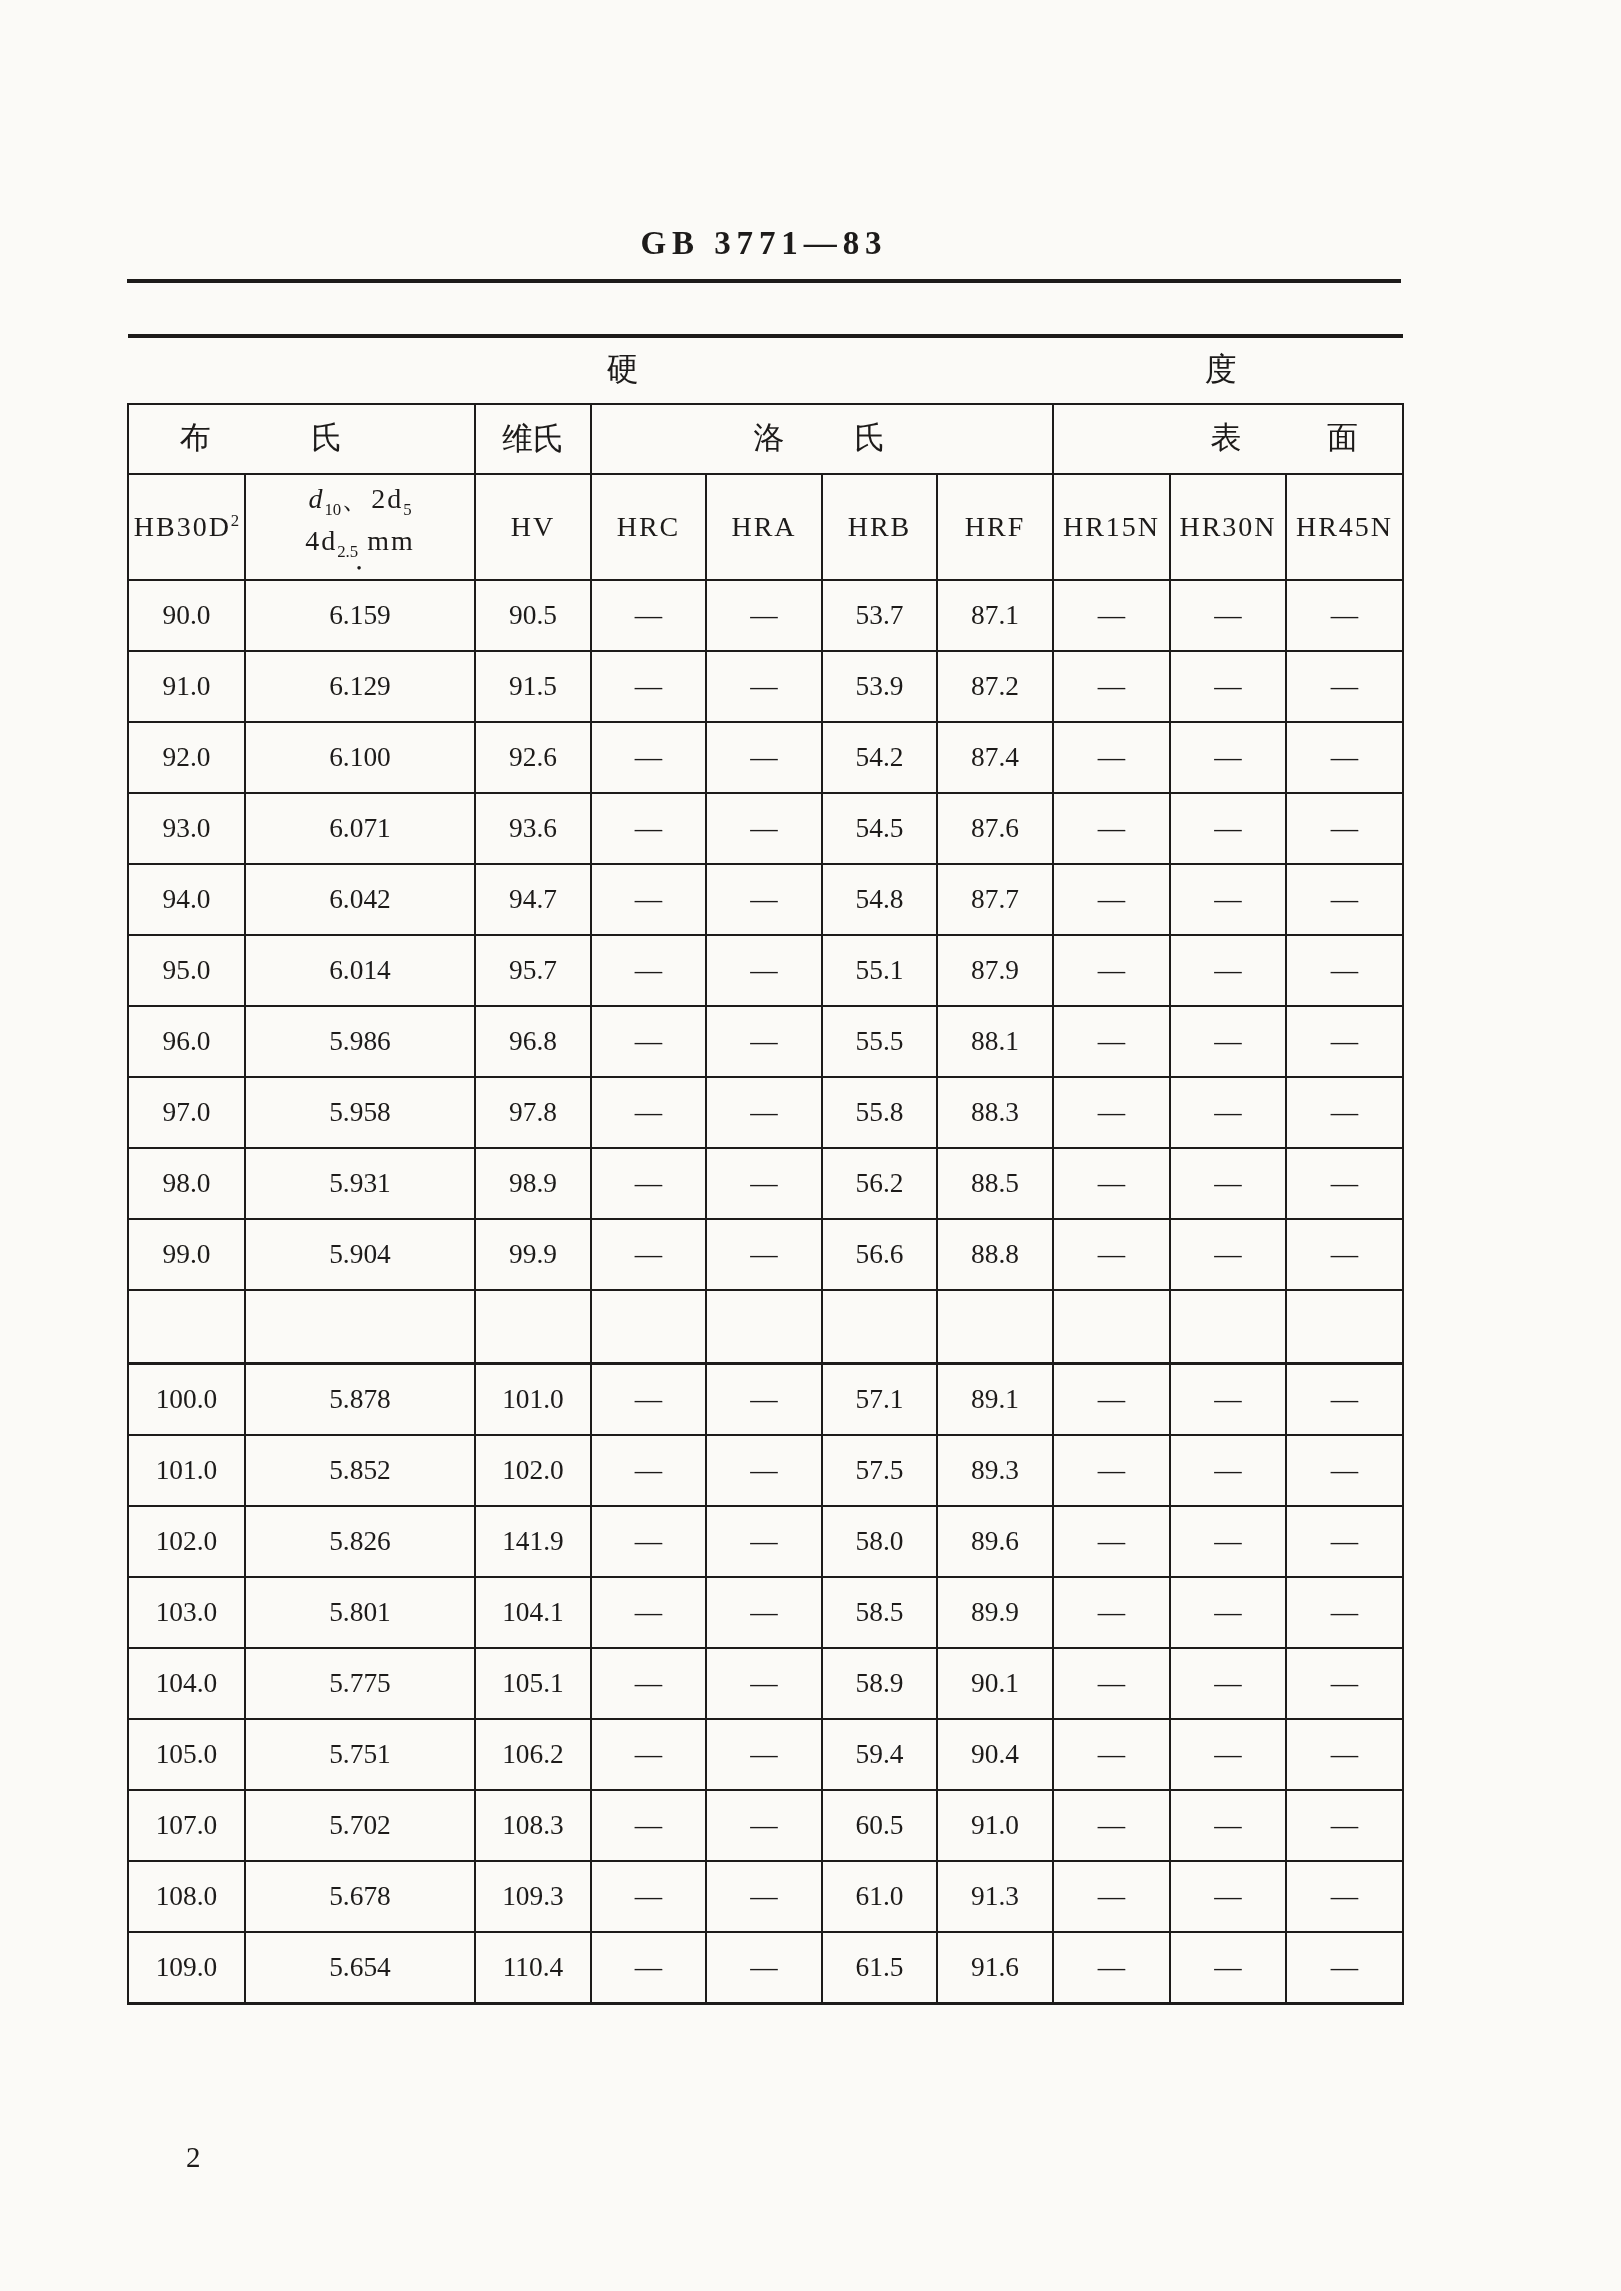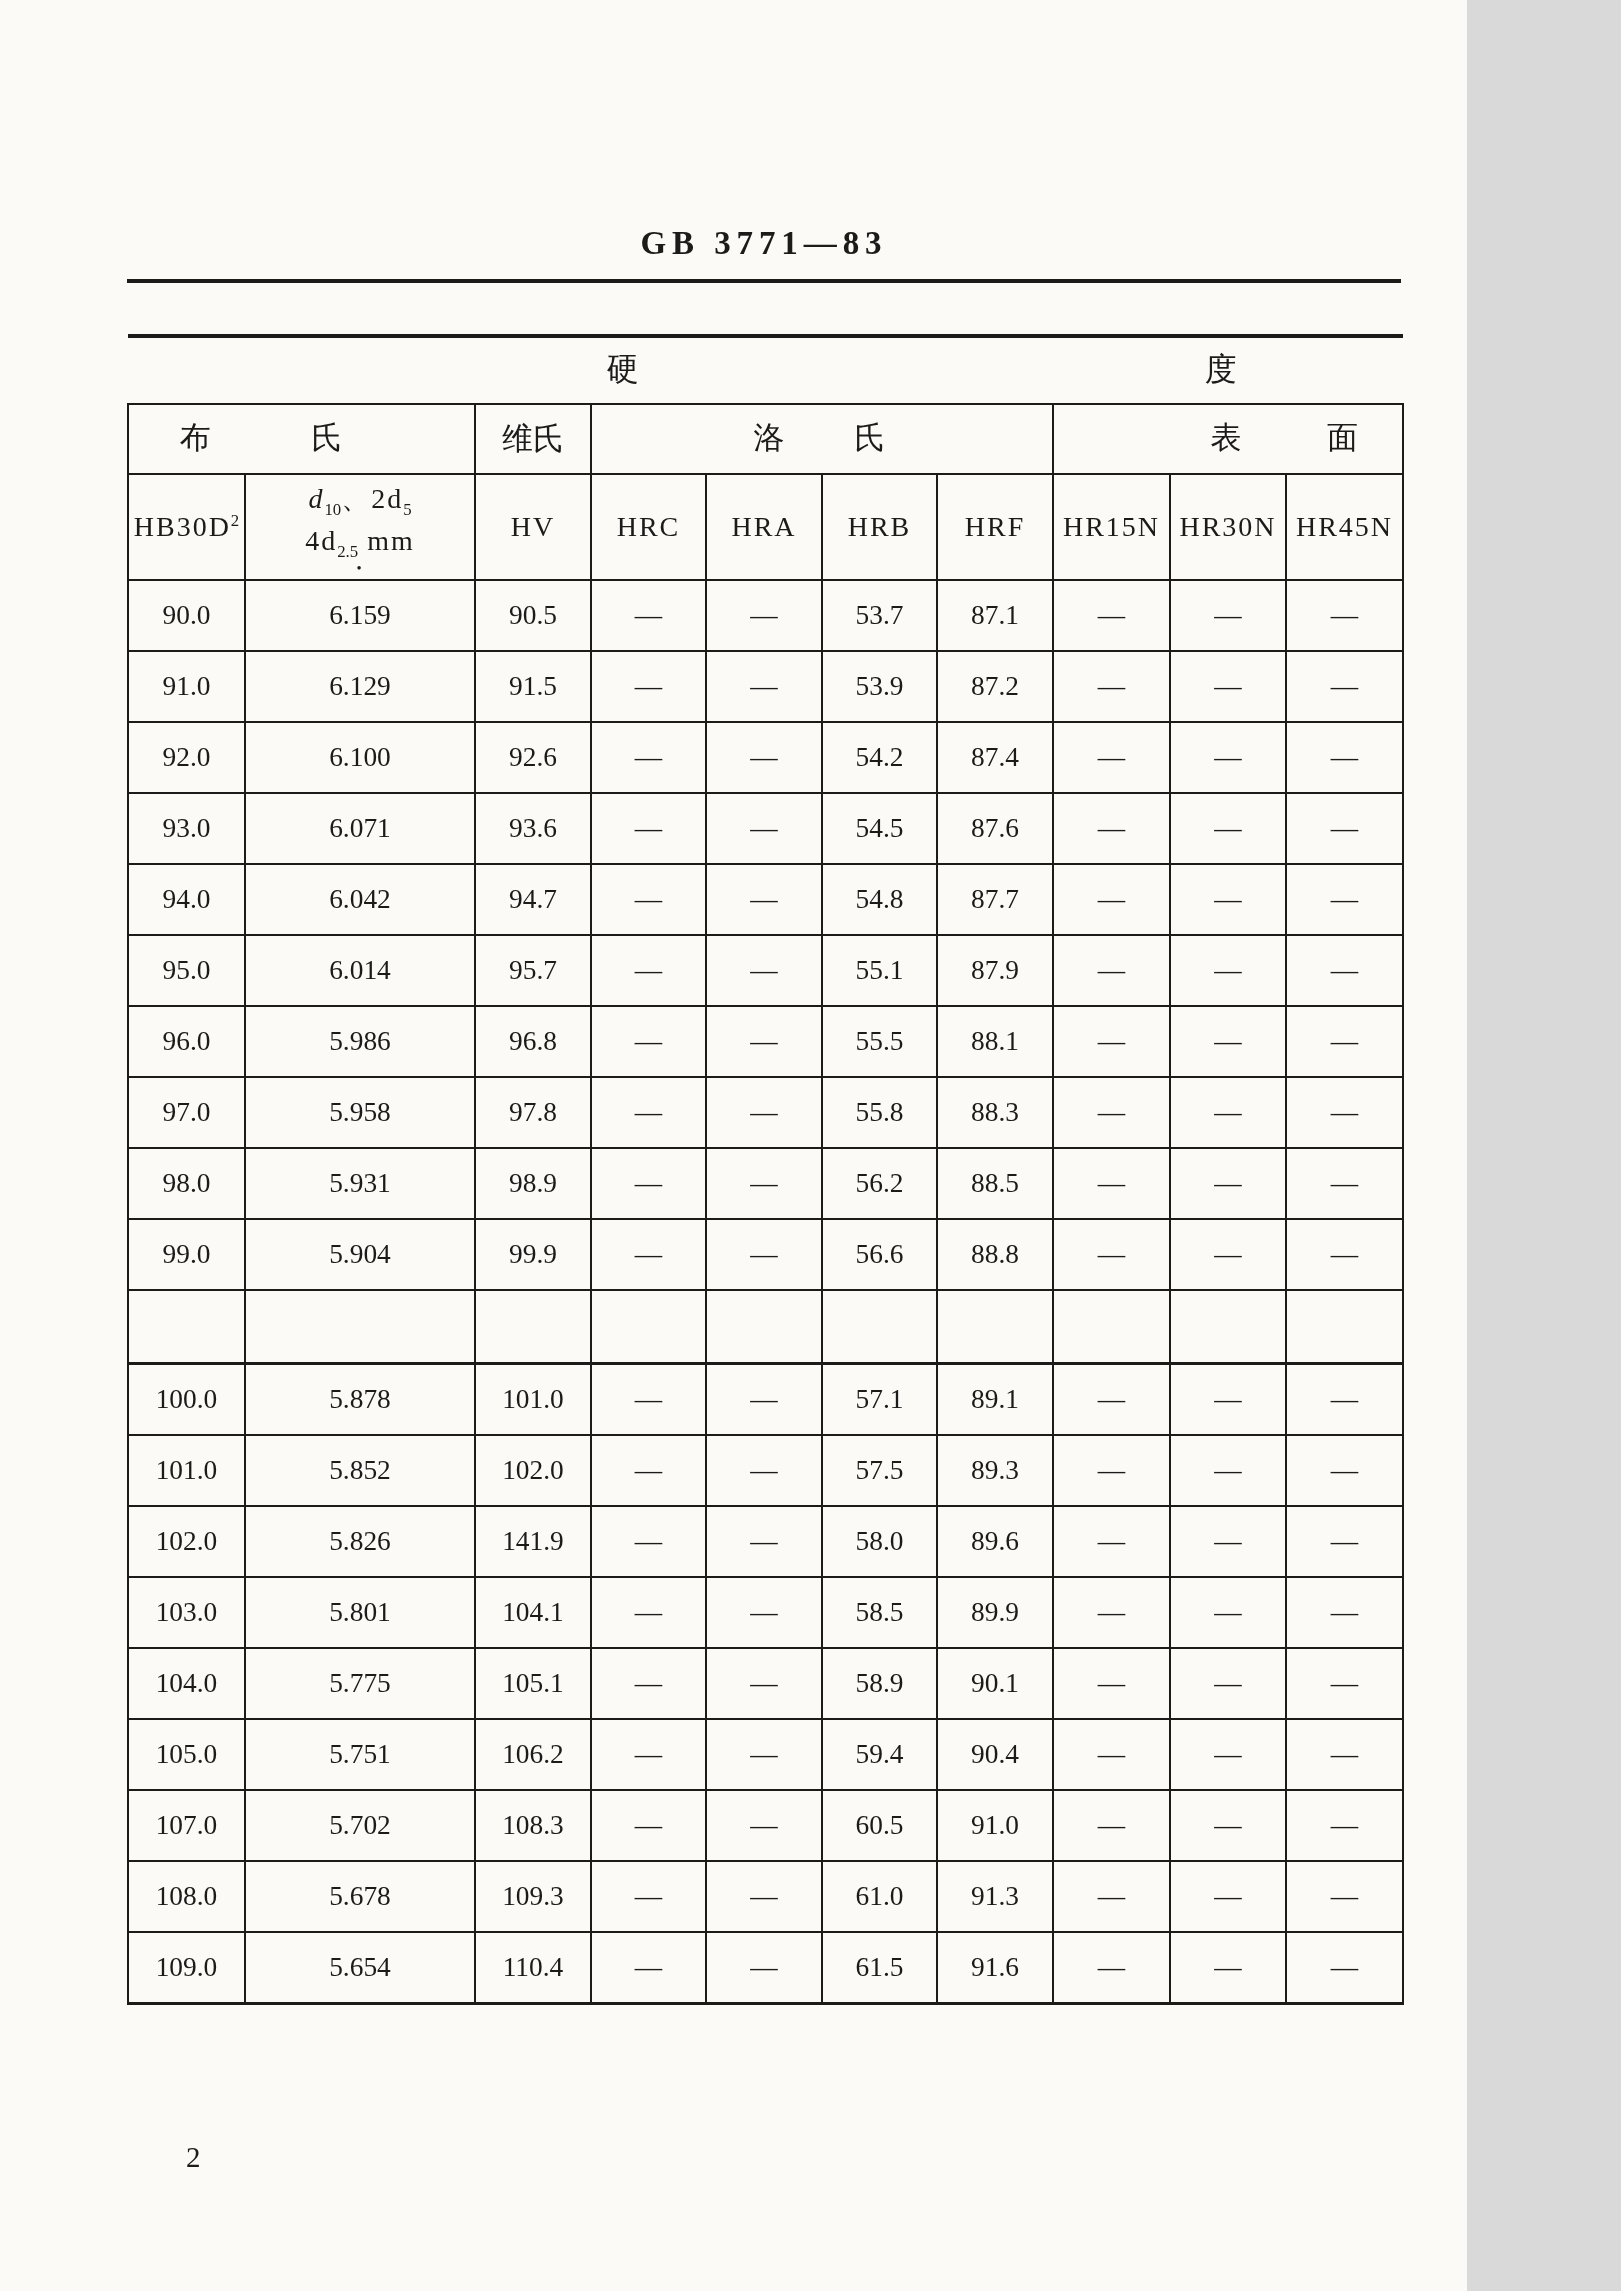--- a/index.html
+++ b/index.html
@@ -1,18 +1,18 @@
 <!DOCTYPE html>
 <html style="--ink: #1d1b1a; --paper: #fbfaf7;"><head>
 <meta charset="utf-8">
 <style>
   :root { --ink:#1d1b1a; --paper:#fbfaf7; }
   html,body { margin:0; padding:0; background:#d9d9d9; }
   .page {
-    position:relative; width:1467px; height:2292px;
+    position:relative; width:1621px; height:2292px;
     background:var(--paper); overflow:hidden;
     font-family:"Liberation Serif","DejaVu Serif",serif; color:var(--ink);
   }
   .doc-title {
     position:absolute; top:225px; left:127px; width:1274px;
     text-align:center; font-size:33px; font-weight:bold; letter-spacing:5.9px;
   }
   .rule-top { position:absolute; left:127px; top:279px; width:1274px; height:3.9px; background:var(--ink); }
   .table-wrap { position:absolute; left:127px; top:334px; width:1274px; }
   table { border-collapse:collapse; table-layout:fixed; width:1272px; }

